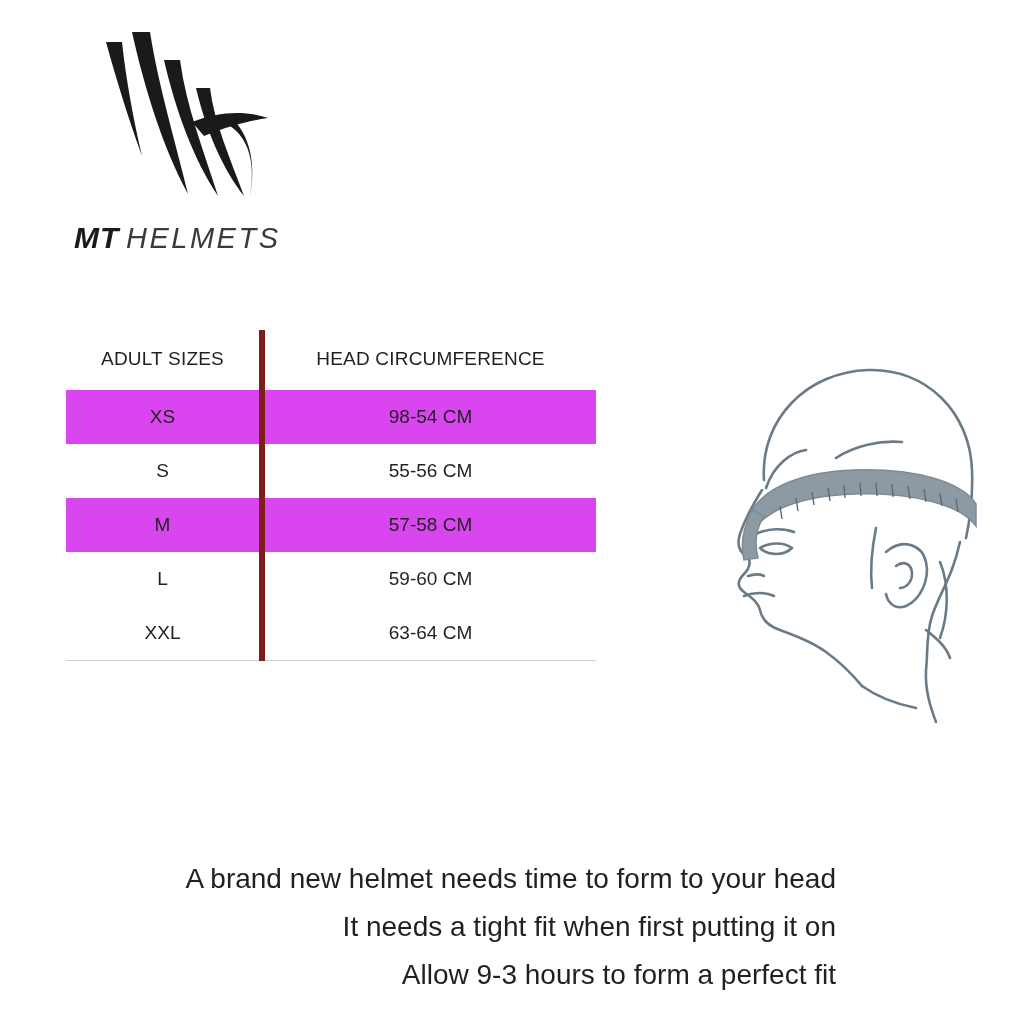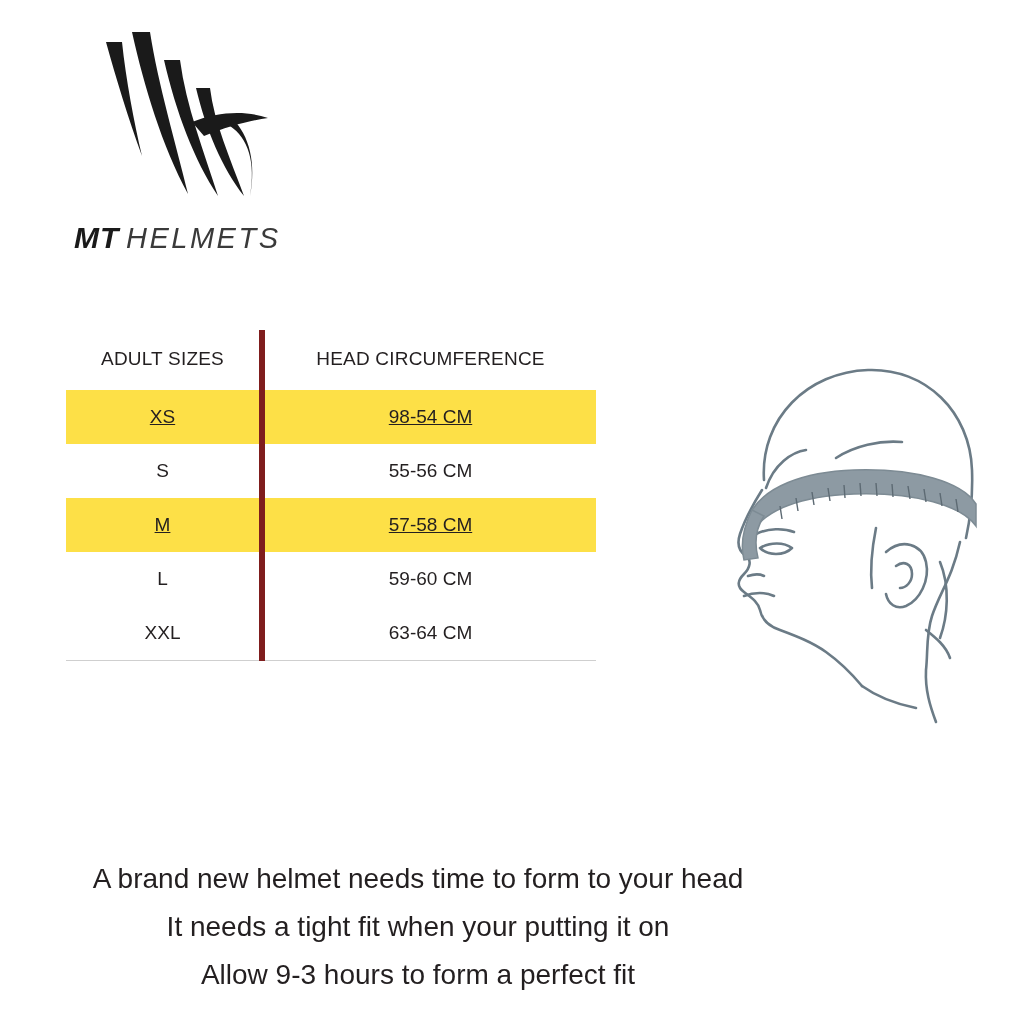--- a/index.html
+++ b/index.html
@@ -55,22 +55,21 @@
   }
   .size-table th {
     font-size: 19px;
     letter-spacing: 0.2px;
     height: 58px;
     padding-bottom: 2px;
   }
   .size-table col.col-size { width: 196px; }
   .size-table col.col-circ { width: 334px; }
   .size-table tbody tr.zebra td {
-    background: #fde047;
-    text-decoration: underline;
+    background: #d946ef;
   }
   .size-table td.cell-size,
   .size-table th.head-size {
     border-right: 6px solid #7f1d1d;
   }
   .size-table tbody tr:last-child td {
     border-bottom: 1px solid #cfcfcf;
   }
 
   
@@ -81,21 +80,21 @@
     width: 360px;
     height: 400px;
   }
 
   
   .note {
     position: absolute;
     left: 0;
     top: 855px;
     width: 836px;
-    text-align: center;
+    text-align: right;
     font-size: 28px;
     line-height: 48px;
     color: #231f20;
   }
   .note div { white-space: nowrap; }
 </style>
 </head>
 <body>
 
 <div class="brand">
@@ -228,15 +227,15 @@
         <line x1="316" y1="169" x2="318" y2="182"></line>
       </g>
 
       <path d="M112 180 C 104 196, 100 214, 104 230 L 118 228 C 114 212, 116 198, 124 186 Z" fill="#8d9aa3" stroke="#7d8b94" stroke-width="1.5"></path>
     </g>
   </svg>
 </div>
 
 <div class="note">
   <div>A brand new helmet needs time to form to your head</div>
-  <div>It needs a tight fit when your putting it on</div>
+  <div>It needs a tight fit when first putting it on</div>
   <div>Allow 9-3 hours to form a perfect fit</div>
 </div>
 
 </body></html>

